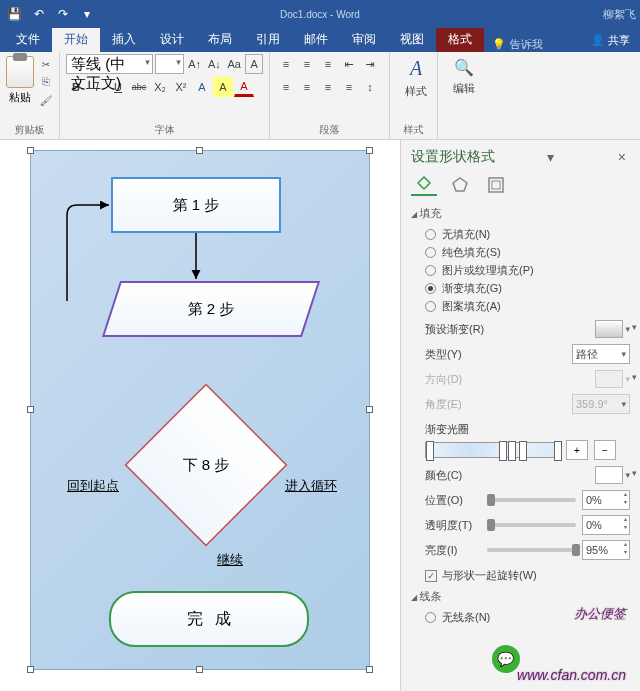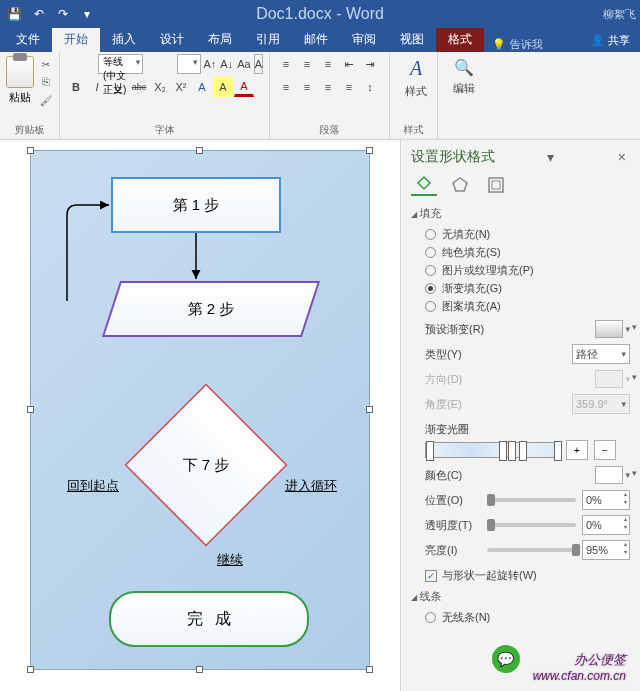--- a/index.html
+++ b/index.html
@@ -1,39 +1,39 @@
 <!DOCTYPE html>
 <html><head>
 <meta charset="utf-8">
 <style>
 * { margin: 0; padding: 0; box-sizing: border-box; font-family: "Microsoft YaHei", sans-serif; }
 body { width: 640px; height: 691px; background: #fff; overflow: hidden; font-size: 12px; }
 .titlebar { height: 28px; background: #2b579a; color: #fff; display: flex; align-items: center; padding: 0 4px; position: relative; }
 .qat { display: flex; gap: 2px; align-items: center; }
 .qat-btn { width: 22px; height: 22px; display: flex; align-items: center; justify-content: center; color: #fff; cursor: pointer; }
-.title-center { position: absolute; left: 50%; transform: translateX(-50%); font-size: 16px; color: #c5d5ed; }
+.title-center { position: absolute; left: 50%; transform: translateX(-50%); font-size: 10px; color: #c5d5ed; }
 .title-right { margin-left: auto; display: flex; align-items: center; gap: 8px; font-size: 11px; color: #c5d5ed; }
 .tabs { height: 24px; background: #2b579a; display: flex; align-items: flex-end; padding-left: 4px; }
 .tab { padding: 4px 12px; color: #fff; font-size: 12px; cursor: pointer; }
 .tab.file { background: #2b579a; }
 .tab.active { background: #f3f3f3; color: #2b579a; }
 .tab.format { background: #7f1d1d; color: #fff; }
 .tell-me { margin-left: 8px; display: flex; align-items: center; gap: 4px; color: #c5d5ed; font-size: 11px; }
 .share { margin-left: auto; padding: 4px 10px; color: #fff; font-size: 11px; display: flex; align-items: center; gap: 3px; }
 .ribbon { height: 88px; background: #f3f3f3; border-bottom: 1px solid #d4d4d4; display: flex; }
 .rgroup { border-right: 1px solid #d4d4d4; padding: 2px 6px; display: flex; flex-direction: column; position: relative; }
 .rgroup-label { position: absolute; bottom: 2px; left: 0; right: 0; text-align: center; font-size: 10px; color: #666; }
 .rgroup-body { flex: 1; display: flex; align-items: flex-start; gap: 3px; padding-top: 2px; }
 .paste-big { width: 36px; text-align: center; }
 .paste-icon { width: 28px; height: 32px; margin: 0 auto; background: linear-gradient(#fff,#e8e8e8); border: 1px solid #bfa060; border-radius: 3px; position: relative; }
 .paste-icon::before { content: ''; position: absolute; top: -4px; left: 6px; width: 14px; height: 8px; background: #8a8a8a; border-radius: 2px; }
 .mini-col { display: flex; flex-direction: column; gap: 2px; }
 .mini-btn { width: 18px; height: 16px; display: flex; align-items: center; justify-content: center; cursor: pointer; font-size: 10px; color: #555; }
 .font-row1 { display: flex; gap: 2px; margin-bottom: 3px; }
-.font-sel { height: 20px; border: 1px solid #ababab; background: #fff; font-size: 10px; padding: 0 14px 0 4px; position: relative; margin-left: 32px; }
+.font-sel { height: 20px; border: 1px solid #ababab; background: #fff; font-size: 15px; padding: 0 14px 0 4px; position: relative; }
 .font-sel::after { content: '▾'; position: absolute; right: 2px; top: 2px; color: #666; font-size: 9px; }
 .sq-btn { width: 20px; height: 20px; border: 1px solid transparent; display: flex; align-items: center; justify-content: center; cursor: pointer; font-size: 11px; color: #444; }
 .font-row2 { display: flex; gap: 1px; }
 .para-col { display: flex; flex-direction: column; gap: 3px; }
 .para-row { display: flex; gap: 1px; }
 .styles-big { width: 40px; text-align: center; font-size: 11px; color: #444; }
 .styles-icon { width: 28px; height: 28px; margin: 0 auto 2px; display: flex; align-items: center; justify-content: center; font-size: 20px; color: #2b579a; font-style: italic; font-family: serif; }
 .edit-big { width: 40px; text-align: center; font-size: 11px; color: #444; }
 
 .workspace { display: flex; height: 551px; }
@@ -78,21 +78,21 @@
 .stops-btn { width: 22px; height: 20px; border: 1px solid #ababab; background: #fff; display: flex; align-items: center; justify-content: center; font-size: 10px; cursor: pointer; }
 .slider-row { display: flex; align-items: center; margin: 5px 0 5px 14px; font-size: 11px; color: #444; gap: 6px; }
 .slider-row .field-label { width: 56px; flex: none; }
 .slider-track { flex: 1; height: 4px; background: #c8c8c8; border-radius: 2px; position: relative; }
 .slider-thumb { position: absolute; top: -4px; width: 8px; height: 12px; background: #888; border-radius: 2px; }
 .spin { width: 48px; height: 20px; border: 1px solid #ababab; background: #fff; display: flex; align-items: center; padding: 0 3px; font-size: 11px; position: relative; }
 .spin::after { content: '▴\A▾'; white-space: pre; position: absolute; right: 2px; top: -1px; font-size: 6px; line-height: 8px; color: #666; }
 .check-row { display: flex; align-items: center; gap: 5px; margin: 8px 0 4px 14px; font-size: 11px; color: #444; }
 .check { width: 12px; height: 12px; border: 1px solid #888; display: inline-flex; align-items: center; justify-content: center; font-size: 9px; color: #2b579a; }
 .watermark { position: absolute; right: 14px; bottom: 8px; text-align: right; font-size: 13px; color: #701a75; font-style: italic; pointer-events: none; text-shadow: 0 0 2px rgba(0,0,0,0.4); }
-.watermark small { font-size: 12px; display: block; }
+.watermark small { font-size: 14px; display: block; margin-top: 44px; }
 .wechat { position: absolute; right: 120px; bottom: 18px; width: 28px; height: 28px; border-radius: 50%; background: #3cb034; display: flex; align-items: center; justify-content: center; color: #fff; font-size: 14px; }
 </style>
 </head>
 <body>
 
 <div class="titlebar">
   <div class="qat">
     <div class="qat-btn">💾</div>
     <div class="qat-btn">↶</div>
     <div class="qat-btn">↷</div>
@@ -227,21 +227,21 @@
         <path d="M 238 314 L 302 314 L 302 158 L 272 158" fill="none" stroke="#000" stroke-width="1.5" marker-end="url(#ah)"></path>
       </svg>
 
       <div class="flow-box step1">第 1 步</div>
       <div class="step2-wrap">
         <div class="step2"></div>
         <div class="step2-text">第 2 步</div>
       </div>
       <div class="diamond-wrap">
         <div class="diamond"></div>
-        <div class="diamond-text">下 7 步</div>
+        <div class="diamond-text">下 8 步</div>
       </div>
       <div class="done">完成</div>
       <div class="flow-label" style="left:36px;top:326px">回到起点</div>
       <div class="flow-label" style="left:254px;top:326px">进入循环</div>
       <div class="flow-label" style="left:186px;top:400px">继续</div>
     </div>
   </div>
 
   <div class="pane">
     <div class="pane-title">

